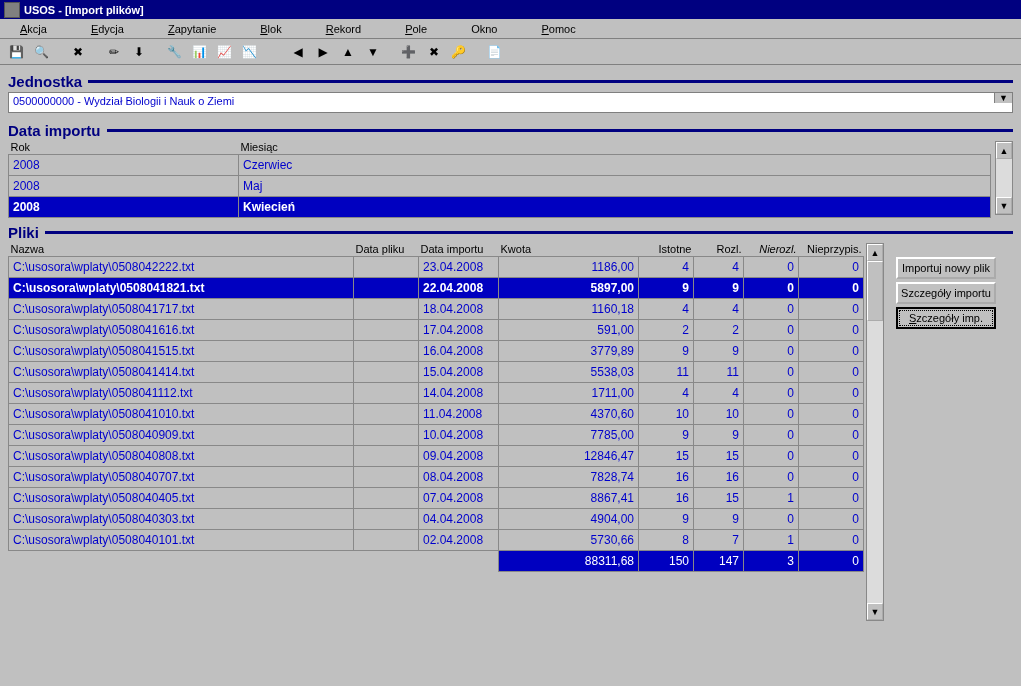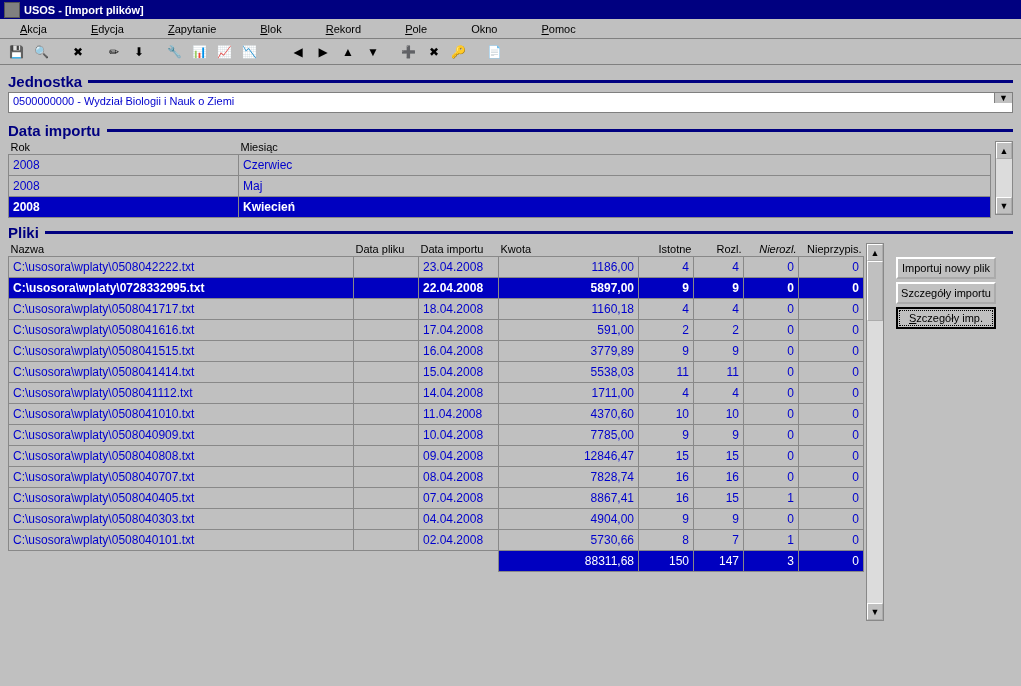--- a/index.html
+++ b/index.html
@@ -318,21 +318,21 @@
               <td>C:\usosora\wplaty\0508042222.txt</td>
               <td></td>
               <td>23.04.2008</td>
               <td class="r">1186,00</td>
               <td class="r">4</td>
               <td class="r">4</td>
               <td class="r">0</td>
               <td class="r">0</td>
             </tr>
             <tr class="sel">
-              <td>C:\usosora\wplaty\0728332995.txt</td>
+              <td>C:\usosora\wplaty\0508041821.txt</td>
               <td></td>
               <td>22.04.2008</td>
               <td class="r">5897,00</td>
               <td class="r">9</td>
               <td class="r">9</td>
               <td class="r">0</td>
               <td class="r">0</td>
             </tr>
             <tr>
               <td>C:\usosora\wplaty\0508041717.txt</td>

